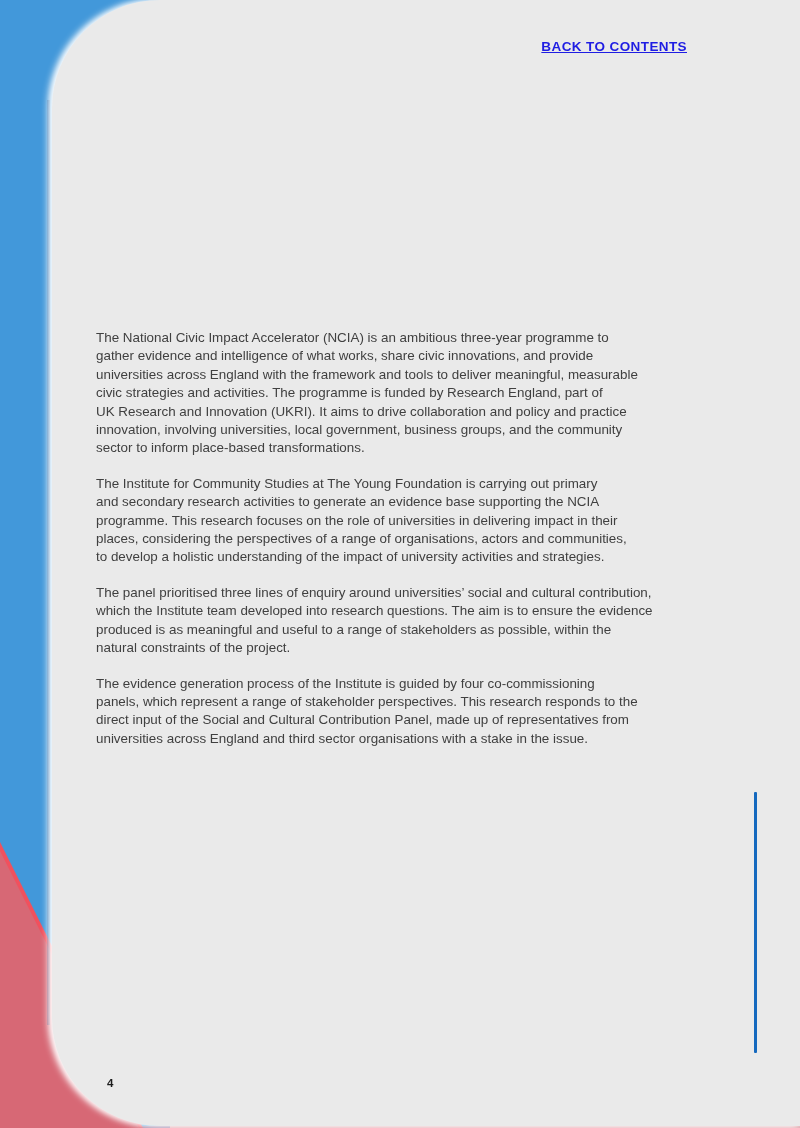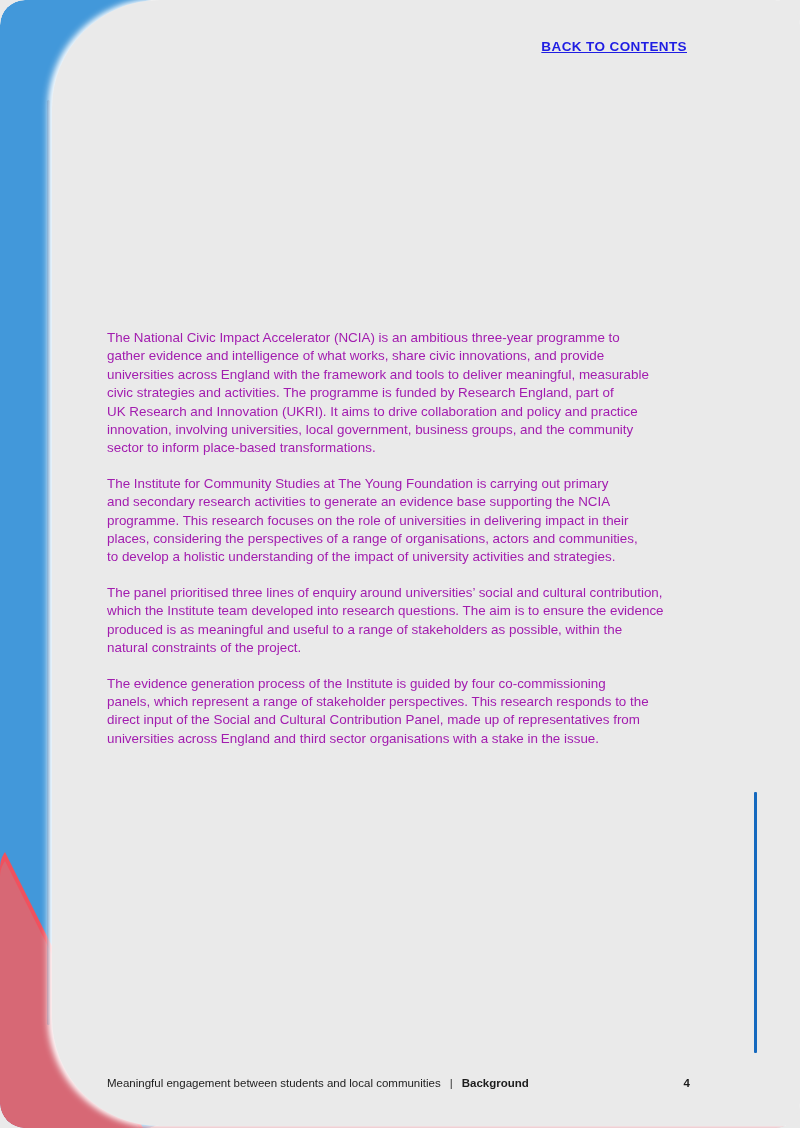--- a/index.html
+++ b/index.html
@@ -1,15 +1,15 @@
 <!DOCTYPE html>
 <html><head>
 <meta charset="utf-8">
 <style>
-  * { margin: 0; padding: 0; box-sizing: border-box; border-radius: 25px; }
+  * { margin: 0; padding: 0; box-sizing: border-box; }
   html, body { width: 800px; height: 1128px; }
   body {
     font-family: "Liberation Sans", "DejaVu Sans", sans-serif;
     overflow: hidden;
     background: #eaeaea;
   }
   .page {
     position: relative;
     width: 800px;
     height: 1128px;
@@ -66,25 +66,25 @@
     top: 39px; right: 113px;
     font-size: 13.5px;
     font-weight: bold;
     letter-spacing: 0.4px;
     color: #1f1de3;
     text-decoration: underline;
     cursor: pointer;
   }
   .body-copy {
     position: absolute;
-    left: 107px; top: 329px;
+    left: 96px; top: 329px;
     width: 586px;
     font-size: 13.4px;
     line-height: 18.4px;
-    color: #a21caf;
+    color: #404040;
   }
   .body-copy p {
     white-space: pre-line;
     margin-bottom: 17px;
   }
   .accent-line {
     position: absolute;
     left: 754px; top: 792px;
     width: 3px; height: 261px;
     background: #1569be;
@@ -139,21 +139,16 @@
 natural constraints of the project.</p>
     <p>The evidence generation process of the Institute is guided by four co-commissioning
 panels, which represent a range of stakeholder perspectives. This research responds to the
 direct input of the Social and Cultural Contribution Panel, made up of representatives from
 universities across England and third sector organisations with a stake in the issue.</p>
   </div>
 
   <div class="accent-line"></div>
 
   <div class="footer">
-    <div class="left-group">
-      <span class="title">Meaningful engagement between students and local communities</span>
-      <span class="sep">|</span>
-      <span class="section">Background</span>
-    </div>
     <span class="page-num">4</span>
   </div>
 
 </div>
 
 </body></html>

